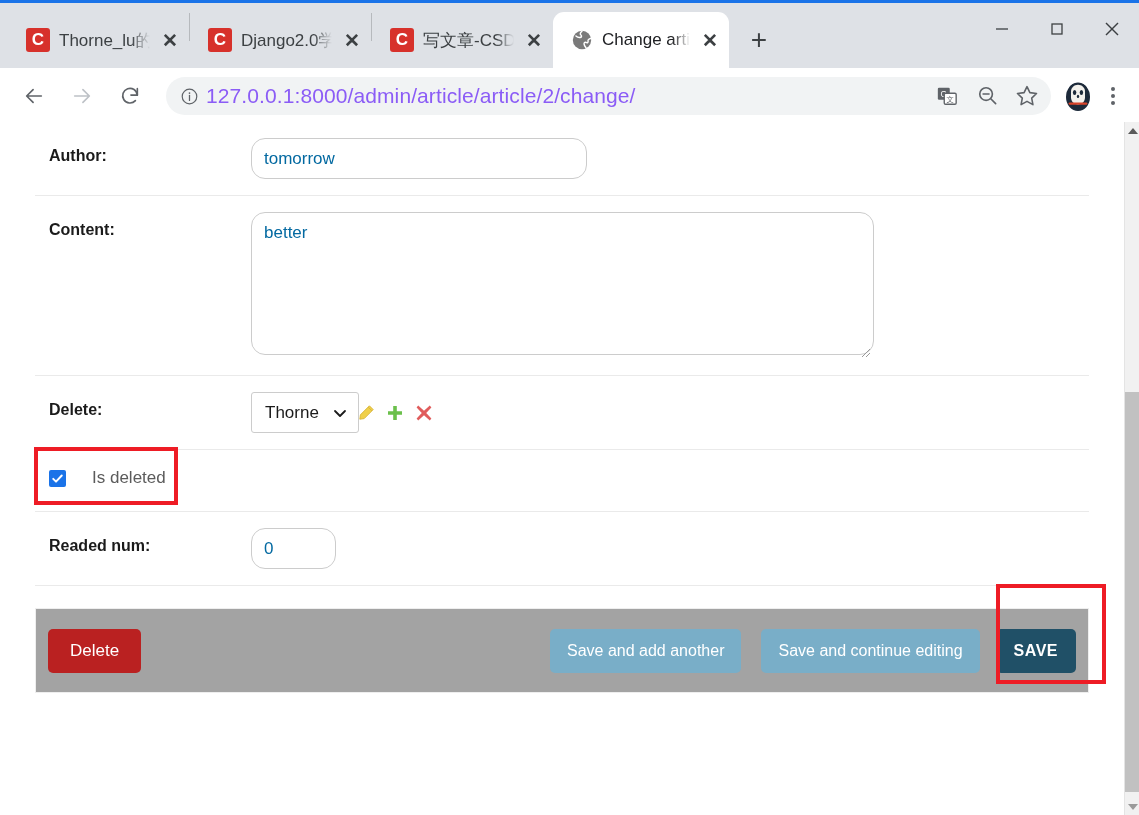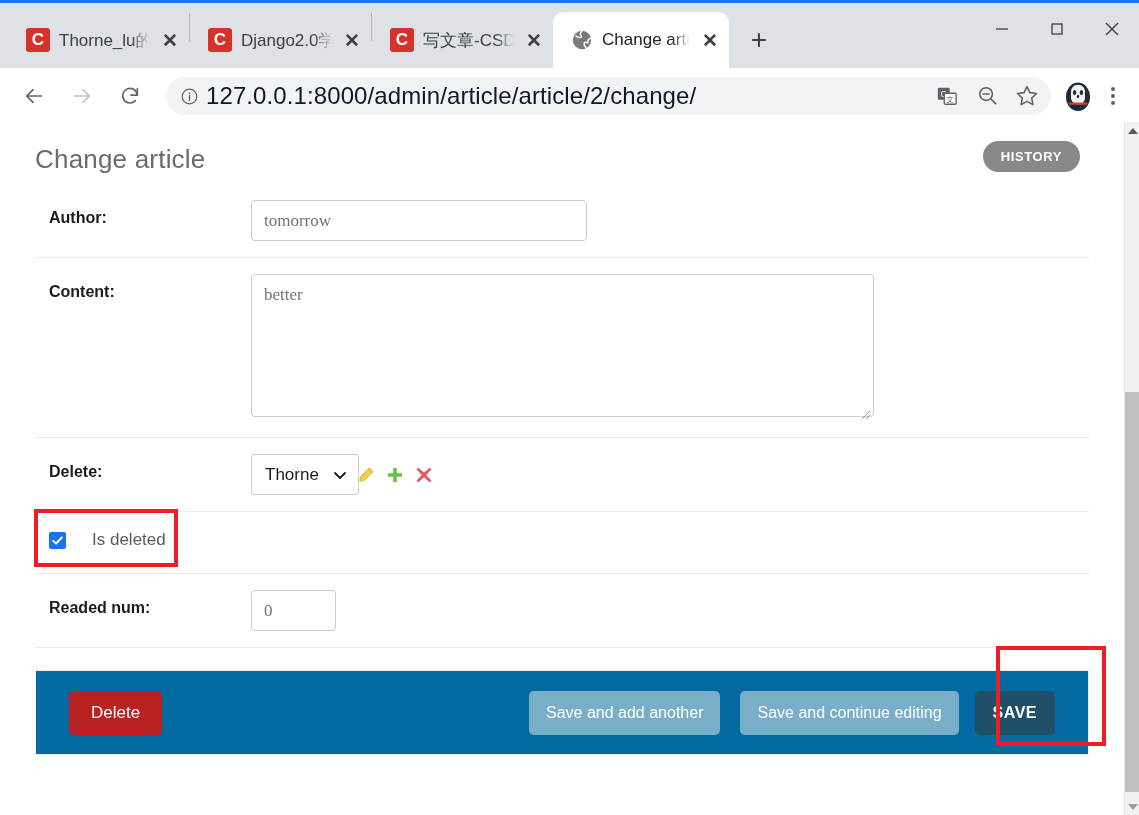--- a/index.html
+++ b/index.html
@@ -104,22 +104,22 @@
     background:#f1f3f4;
     border-radius:19px;
     display:flex; align-items:center;
     padding: 0 8px 0 14px;
     margin-left: 8px;
     gap: 8px;
   }
   .info-icon { width:18px; height:18px; flex:0 0 auto; color:#5f6368; }
   .url {
     flex:1 1 auto;
-    font-size: 24px;
-    color: #0f172a;
+    font-size: 21px;
+    color: #8b5cf6;
     letter-spacing: 0.1px;
     white-space:nowrap; overflow:hidden;
   }
   .omni-icon {
     width:32px; height:32px; flex:0 0 auto;
     display:flex; align-items:center; justify-content:center; color:#5f6368;
   }
   .profile {
     width: 34px; height:34px; margin-left:10px; flex:0 0 auto;
   }
@@ -181,25 +181,25 @@
     flex: 0 0 216px;
     font-size: 16px;
     font-weight: 700;
     color: #1b1b1b;
     padding-top: 9px;
     padding-left: 14px;
   }
   .row-field { flex: 1 1 auto; }
 
   input.text, textarea.text {
-    font-family:Liberation Serif, serif;
+    font-family:Liberation Sans, sans-serif;
     font-size: 17px;
-    color: #737373;
+    color: #0369a1;
     border: 1px solid #cccccc;
-    border-radius: 4px;
+    border-radius: 14px;
     padding: 9px 12px;
     background:#fff;
     outline: none;
   }
   #title-input { width: 336px; height: 41px; }
   #content-textarea {
     width: 623px; height: 143px;
     resize: none;
     line-height:1.35;
   }
@@ -243,26 +243,26 @@
   .annot {
     position:absolute;
     border: 4px solid #ee1c25;
     pointer-events:none;
   }
   #annot-checkbox { left: -1px; top: -3px; width: 144px; height: 58px; }
 
   
   .submit-row {
     margin: 22px 35px 0 35px;
-    background: #0369a1;
+    background: #a3a3a3;
     border: 1px solid #eeeeee;
     height: 85px;
     display:flex;
     align-items:center;
-    padding: 0 33px;
+    padding: 0 12px;
     position:relative;
   }
   .btn {
     font-family:"Liberation Sans", sans-serif;
     border:none; border-radius:5px;
     color:#ffffff;
     cursor:pointer;
   }
   .btn-delete {
     background:#ba2121;
@@ -435,24 +435,20 @@
     <div class="kebab">
       <i></i>
         <i></i>
         <i></i>
     </div>
   </div>
 
   <div class="viewport">
     <div class="page">
 
-      <div class="page-head">
-        <div class="page-title">Change article</div>
-        <button class="history-btn">HISTORY</button>
-      </div>
 
       <div class="form">
 
         <div class="row">
           <div class="row-label">Author:</div>
           <div class="row-field">
             <input id="title-input" class="text" type="text" value="tomorrow" style="">
           </div>
         </div>
 

